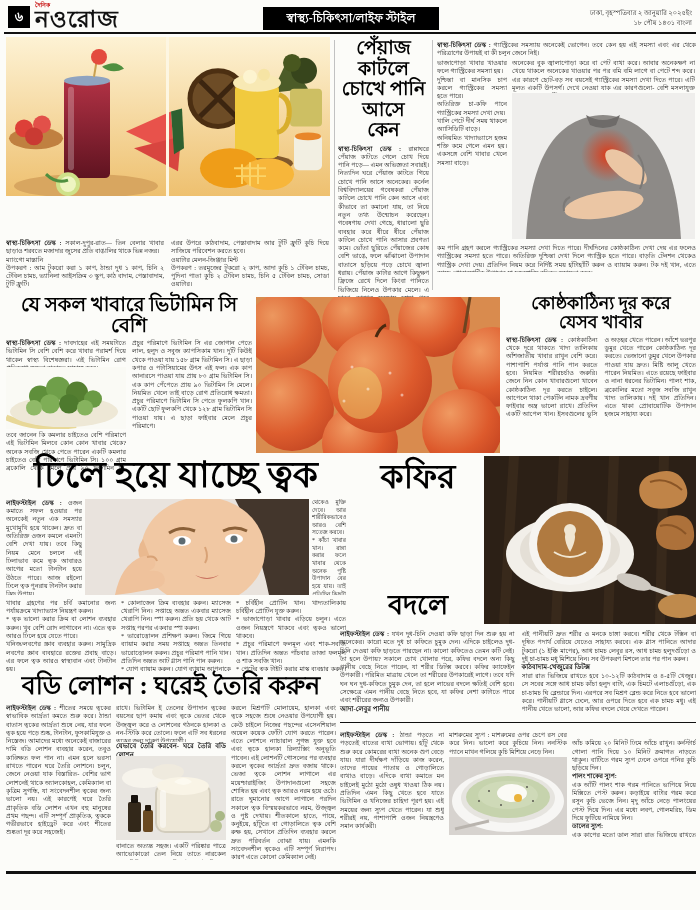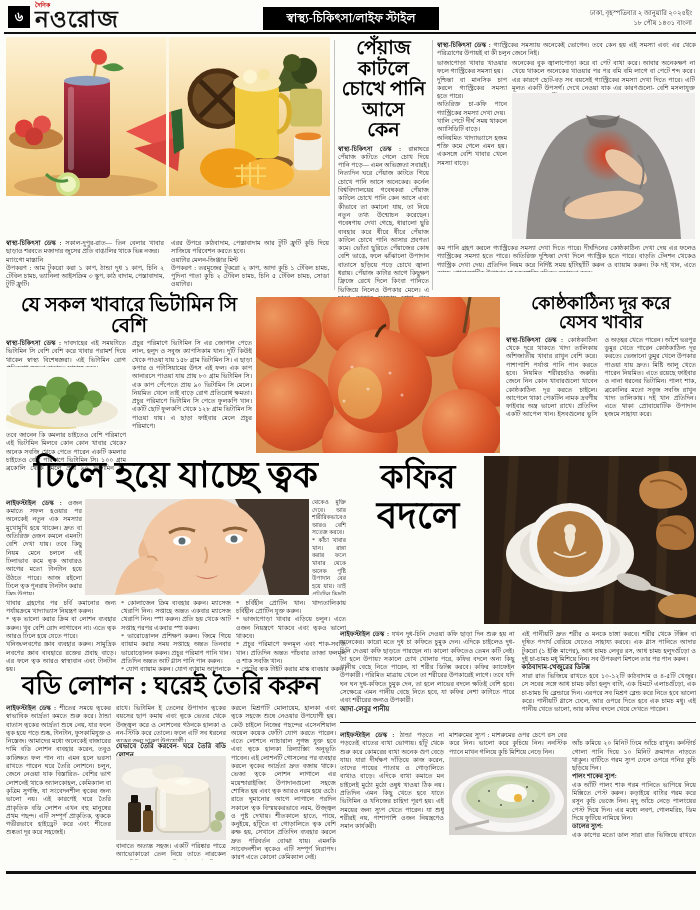--- a/index.html
+++ b/index.html
@@ -246,23 +246,23 @@
       <p class="body-txt" style="width:110px;height:72px">* কোলাজেন ক্রিম ব্যবহার করুন। ম্যাসেজ থেরাপি নিন। সপ্তাহে অন্তত একবার ম্যাসেজ থেরাপি নিন। স্পা করুন। প্রতি ছয় থেকে আট সপ্তাহ পরপর একবার স্পা করুন।
 * ভারোত্তোলন প্রশিক্ষণ করুন। জিমে গিয়ে ব্যায়াম করার সময় সপ্তাহে অন্তত তিনবার ভারোত্তোলন করুন। প্রচুর পরিমাণ পানি খান। প্রতিদিন অন্তত আট গ্লাস পানি পান করুন।
 * যোগ ব্যায়াম করুন। যোগ ব্যায়াম আপনাকে মানসিক অবসাদ</p>
       <p class="body-txt" style="width:110px;height:72px">* চর্বিহীন প্রোটিন খান। খাদ্যতালিকায় চর্বিহীন প্রোটিন যুক্ত করুন।
 * ভাজাপোড়া খাবার এড়িয়ে চলুন। এতে ওজন নিয়ন্ত্রণে থাকবে এবং ত্বকও ভালো থাকবে।
 * প্রচুর পরিমাণে ফলমূল এবং শাক-সবজি খান। প্রতিদিন অন্তত পাঁচবার তাজা ফলমূল ও শাক সবজি খান।
 * পেটের ত্বক টাইট করার মাস্ক ব্যবহার করুন। সপ্তাহে তিনদিন পেটে ডিমের মাস্ক লাগিয়ে নিন। এরপর তা শুকানোর পর পানি দিয়ে ধুয়ে ফেলুন।</p>
     </div>
   </div>
 
-  <div class="abs" style="left:356px;top:460px;width:124px;height:160px;display:flex;flex-direction:column;justify-content:flex-start">
+  <div class="abs" style="left:356px;top:460px;width:124px;height:160px;display:flex;flex-direction:column;justify-content:space-between">
     <div class="headline" style="font-size:33px">কফির</div>
-    <div class="headline" style="font-size:37px">বদলে</div>
+    <div class="headline" style="font-size:27px">বদলে</div>
   </div>
   <div class="photo abs" style="left:484px;top:456px;width:212px;height:168px">
     <svg viewBox="0 0 212 168" preserveAspectRatio="none">
       <rect width="212" height="168" fill="#2c2016"></rect>
       <g stroke="#3e2d1e" stroke-width="10" opacity=".7">
         <line x1="30" y1="0" x2="20" y2="168"></line>
           <line x1="80" y1="0" x2="72" y2="168"></line>
         <line x1="130" y1="0" x2="124" y2="168"></line>
           <line x1="180" y1="0" x2="176" y2="168"></line>
       </g>

